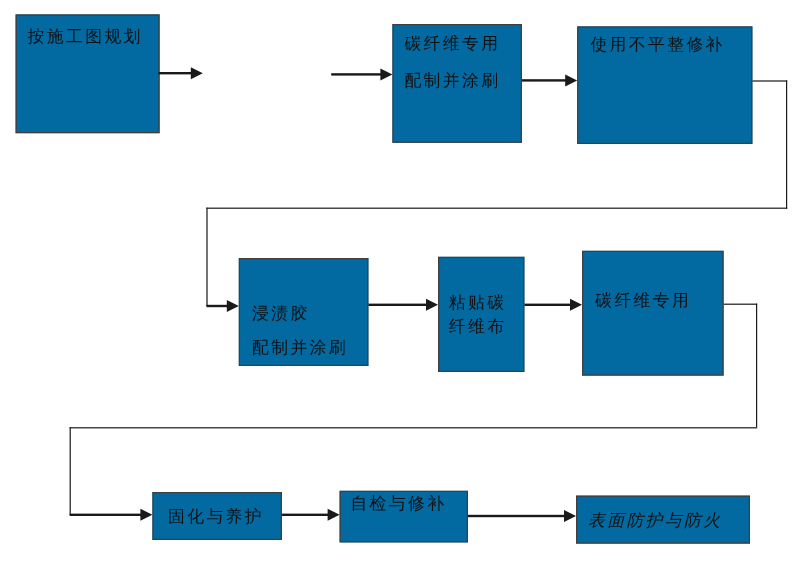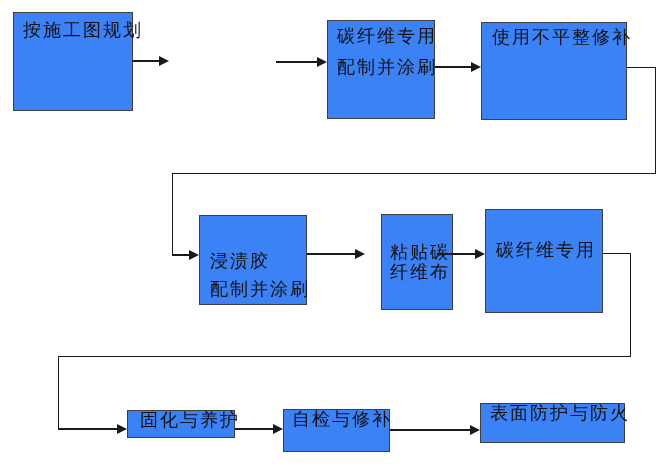--- a/index.html
+++ b/index.html
@@ -8,40 +8,40 @@
     width: 669px;
     height: 468px;
     background: #ffffff;
     font-family: "Liberation Sans", sans-serif;
     overflow: hidden;
   }
   .box {
     position: absolute;
     box-sizing: border-box;
     border: 1px solid #3f3f3f;
-    background: #3b82f6;
+    background: #0369a1;
     color: #111111;
-    font-size: 18px;
+    font-size: 14px;
     letter-spacing: 2px;
     line-height: 19px;
   }
   .ln { white-space: nowrap; }
 
   
   #b1  { left: 13px;  top: 12px;  width: 120px; height: 99px;  padding: 8px 0 0 9px;  line-height: 19px; }
   #b2  { left: 169px; top: 21px;  width: 107px; height: 98px;  padding: 0 0 0 8px;    line-height: 30px; }
   #b3  { left: 327px; top: 20px;  width: 108px; height: 99px;  padding: 4px 0 0 9px;  line-height: 22px; }
   #b3 .gap { margin-top: 9px; }
   #b4  { left: 481px; top: 22px;  width: 146px; height: 98px;  padding: 4px 0 14px 10px; line-height: 20px; }
   #b5  { left: 199px; top: 215px; width: 108px; height: 90px;  padding: 31px 0 0 10px; line-height: 28px; }
-  #b6  { left: 365px; top: 214px; width: 72px;  height: 96px;  padding: 27px 0 0 8px;  line-height: 20px; margin-left: 16px; }
+  #b6  { left: 365px; top: 214px; width: 72px;  height: 96px;  padding: 27px 0 0 8px;  line-height: 20px; }
   #b7  { left: 485px; top: 209px; width: 118px; height: 104px; padding: 25px 0 0 10px; line-height: 31px; }
-  #b8  { left: 127px; top: 410px; width: 108px; height: 28px;  display: flex; align-items: flex-start; padding-left: 12px; }
+  #b8  { left: 127px; top: 410px; width: 108px; height: 40px;  display: flex; align-items: center; padding-left: 12px; }
   #b9  { left: 283px; top: 409px; width: 107px; height: 43px;  display: flex; align-items: flex-start; padding-left: 8px; }
-  #b10 { left: 480px; top: 403px; width: 145px; height: 40px;  display: flex; padding-left: 9px; }
+  #b10 { left: 480px; top: 413px; width: 145px; height: 40px;  display: flex; align-items: center; padding-left: 9px; font-style: italic; }
 
   
   .hline, .vline, .shaft { position: absolute; background: #1a1a1a; }
   .hline { height: 1px; }
   .vline { width: 1px; }
   .shaft { height: 2px; }
   .head {
     position: absolute;
     width: 0; height: 0;
     border-style: solid;

